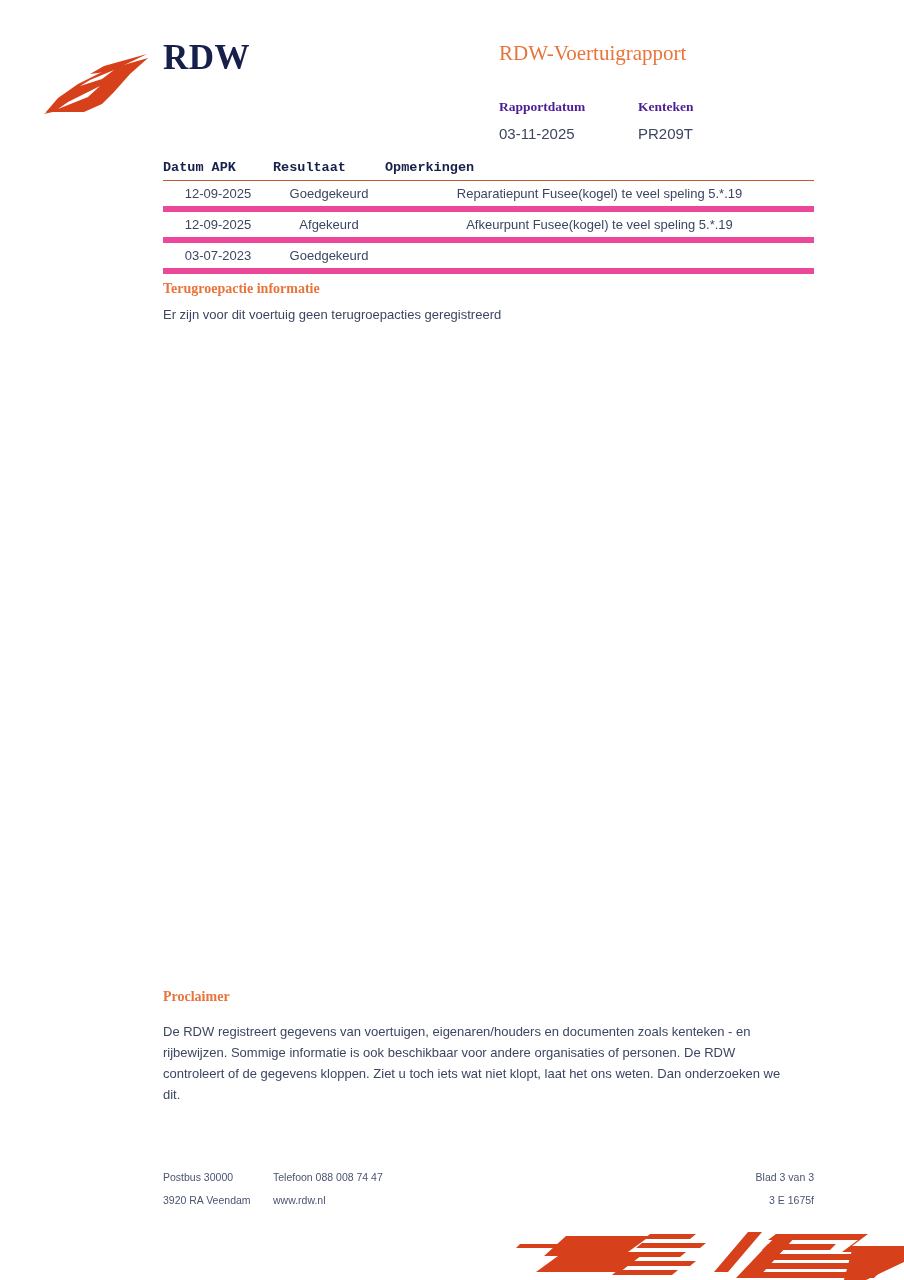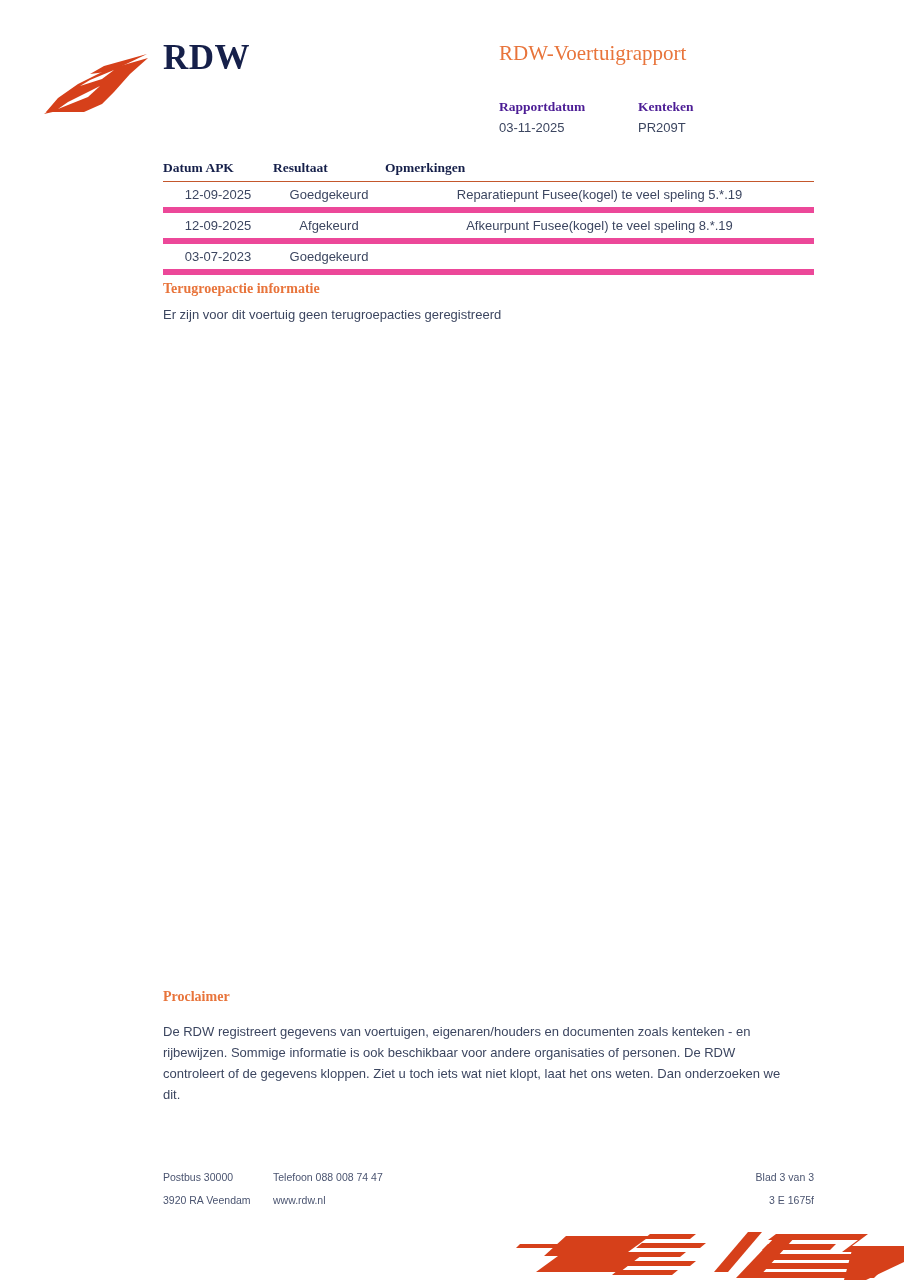--- a/index.html
+++ b/index.html
@@ -69,40 +69,40 @@
   }
   .meta-label {
     font-family: "Liberation Serif", serif;
     font-size: 13.5px;
     font-weight: 700;
     color: #4c1d95;
     line-height: 18px;
   }
   .meta-value {
     font-family: "Liberation Sans", sans-serif;
-    font-size: 13px;
+    font-size: 15px;
     color: #3c4660;
     line-height: 20px;
-    margin-top: 2px;
+    margin-top: 8px;
   }
 
   
   .apk-table {
     position: absolute;
     left: 163px;
     top: 160px;
     width: 651px;
   }
   .apk-head {
     display: flex;
     border-bottom: 1.6px solid #c4572c;
     padding-bottom: 5px;
   }
   .apk-head div {
-    font-family: Liberation Serif, serif;
+    font-family: Liberation Mono, monospace;
     font-size: 13.5px;
     font-weight: 700;
     color: #16204a;
   }
   .apk-row {
     display: flex;
     border-bottom: 6px solid #ec4899;
     padding: 4px 0 4px 0;
     text-align: center;
   }
@@ -228,21 +228,21 @@
       <div class="c-remark">Opmerkingen</div>
     </div>
     <div class="apk-row">
       <div class="c-date">12-09-2025</div>
       <div class="c-result">Goedgekeurd</div>
       <div class="c-remark">Reparatiepunt Fusee(kogel) te veel speling 5.*.19</div>
     </div>
     <div class="apk-row">
       <div class="c-date">12-09-2025</div>
       <div class="c-result">Afgekeurd</div>
-      <div class="c-remark">Afkeurpunt Fusee(kogel) te veel speling 8.*.19</div>
+      <div class="c-remark">Afkeurpunt Fusee(kogel) te veel speling 5.*.19</div>
     </div>
     <div class="apk-row">
       <div class="c-date">03-07-2023</div>
       <div class="c-result">Goedgekeurd</div>
       <div class="c-remark"></div>
     </div>
   </div>
 
   <div class="recall">
     <div class="section-heading">Terugroepactie informatie</div>

